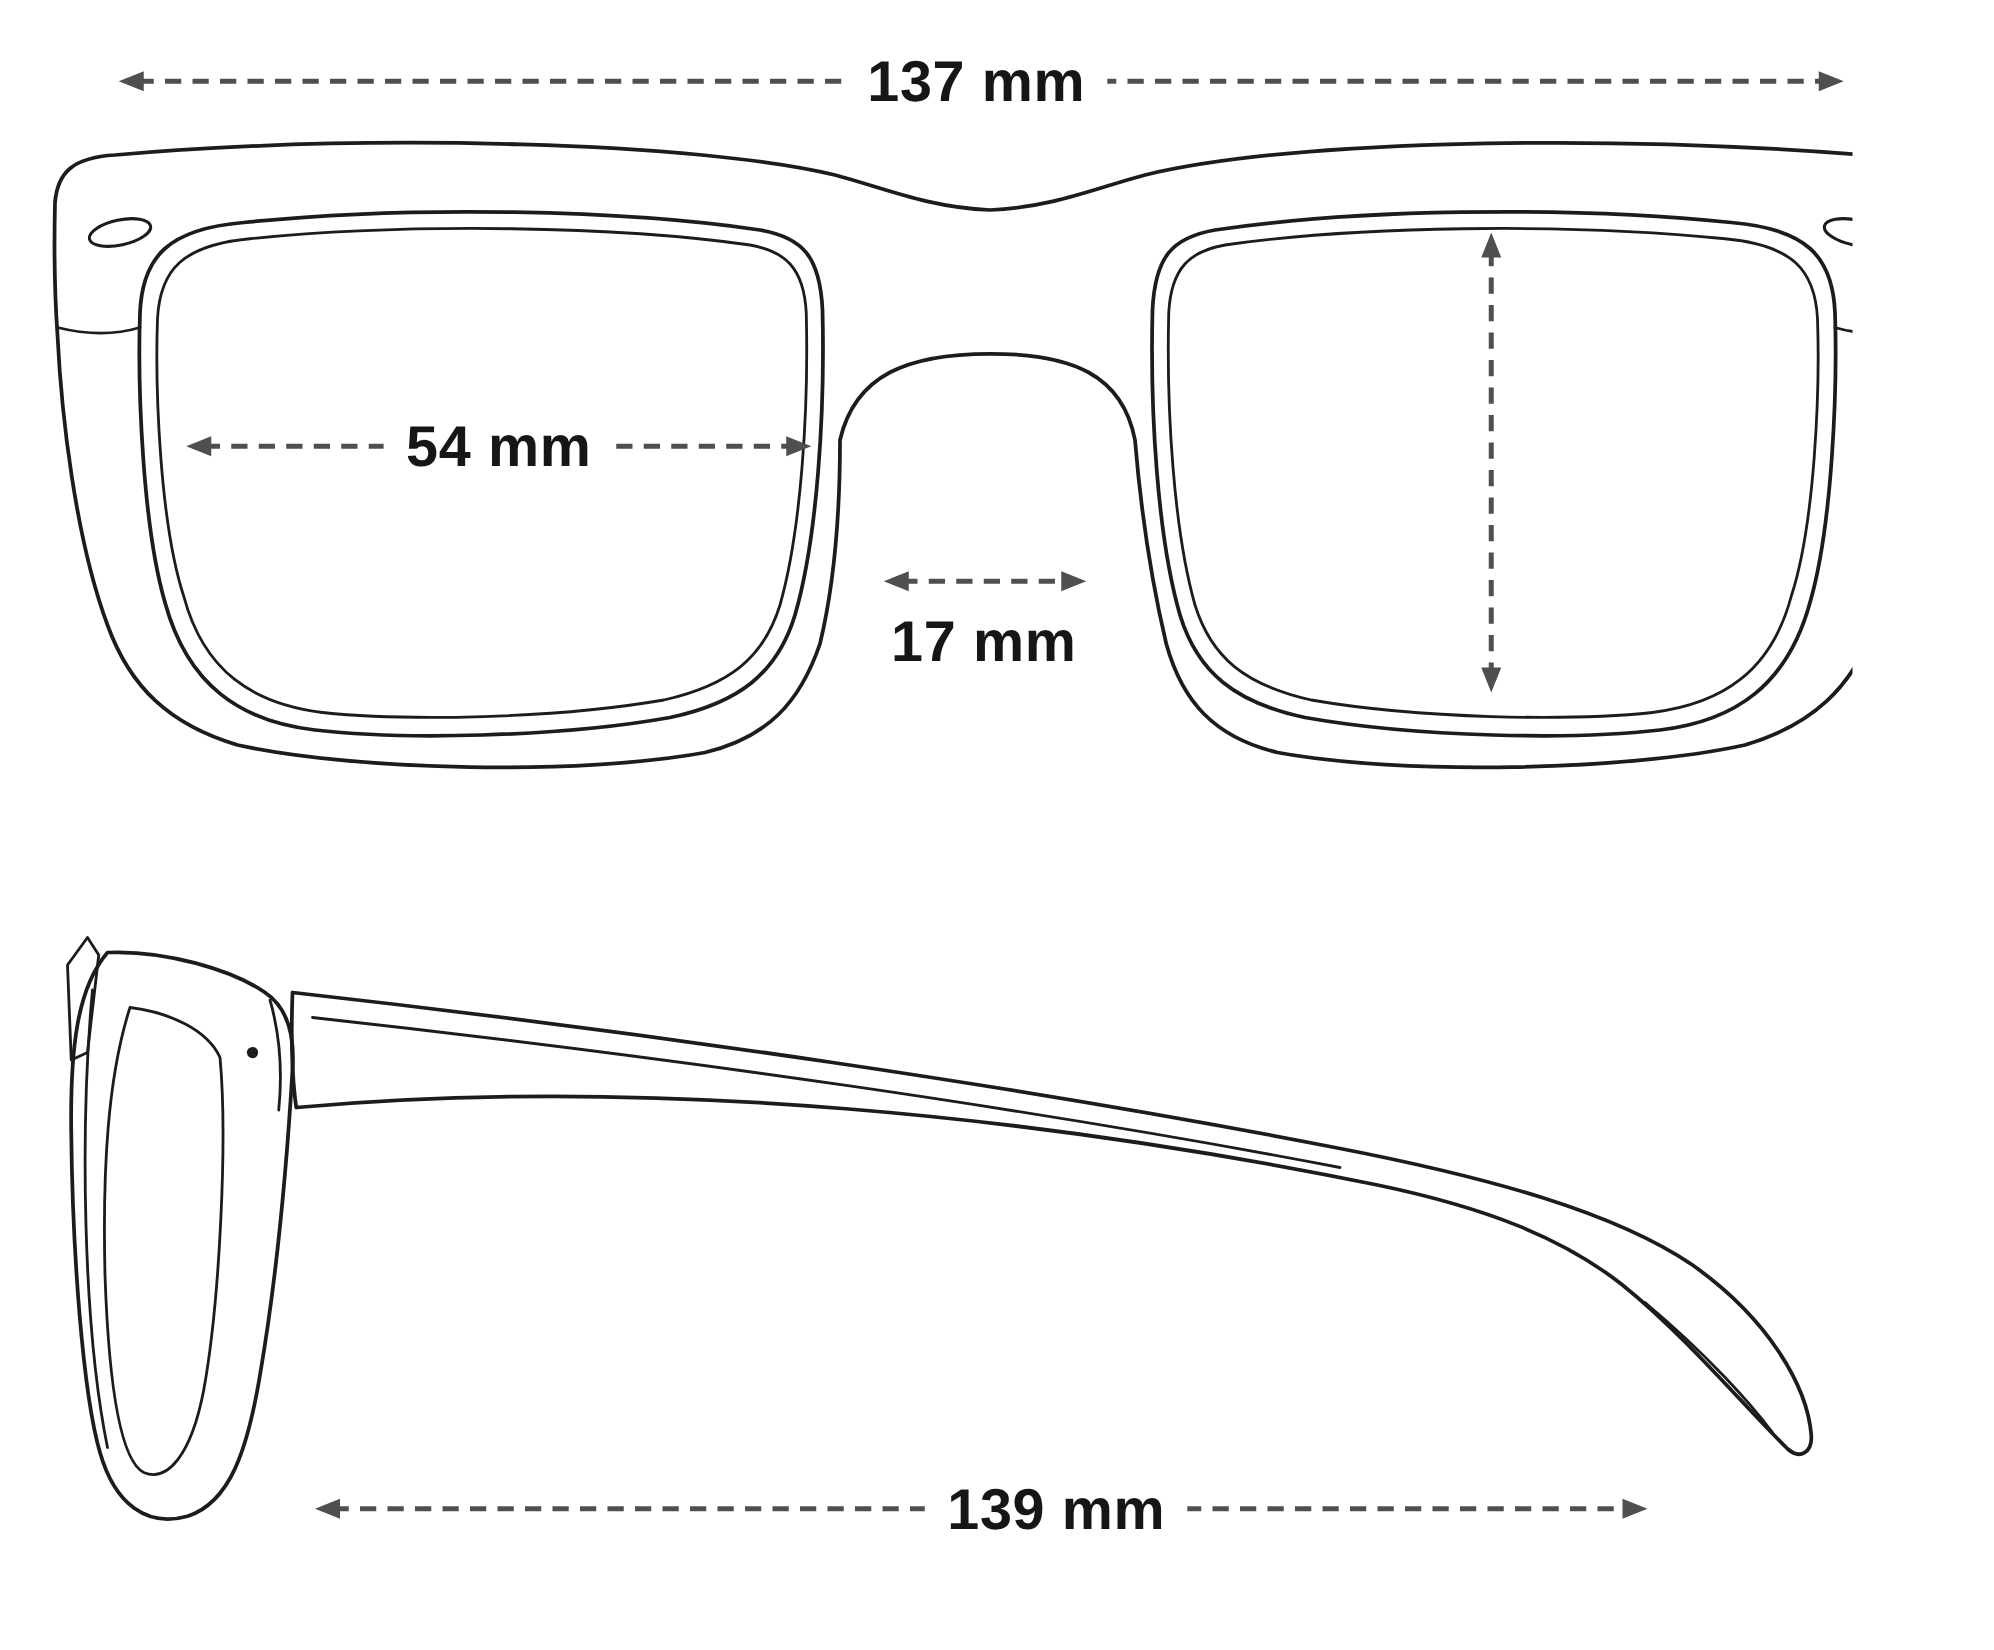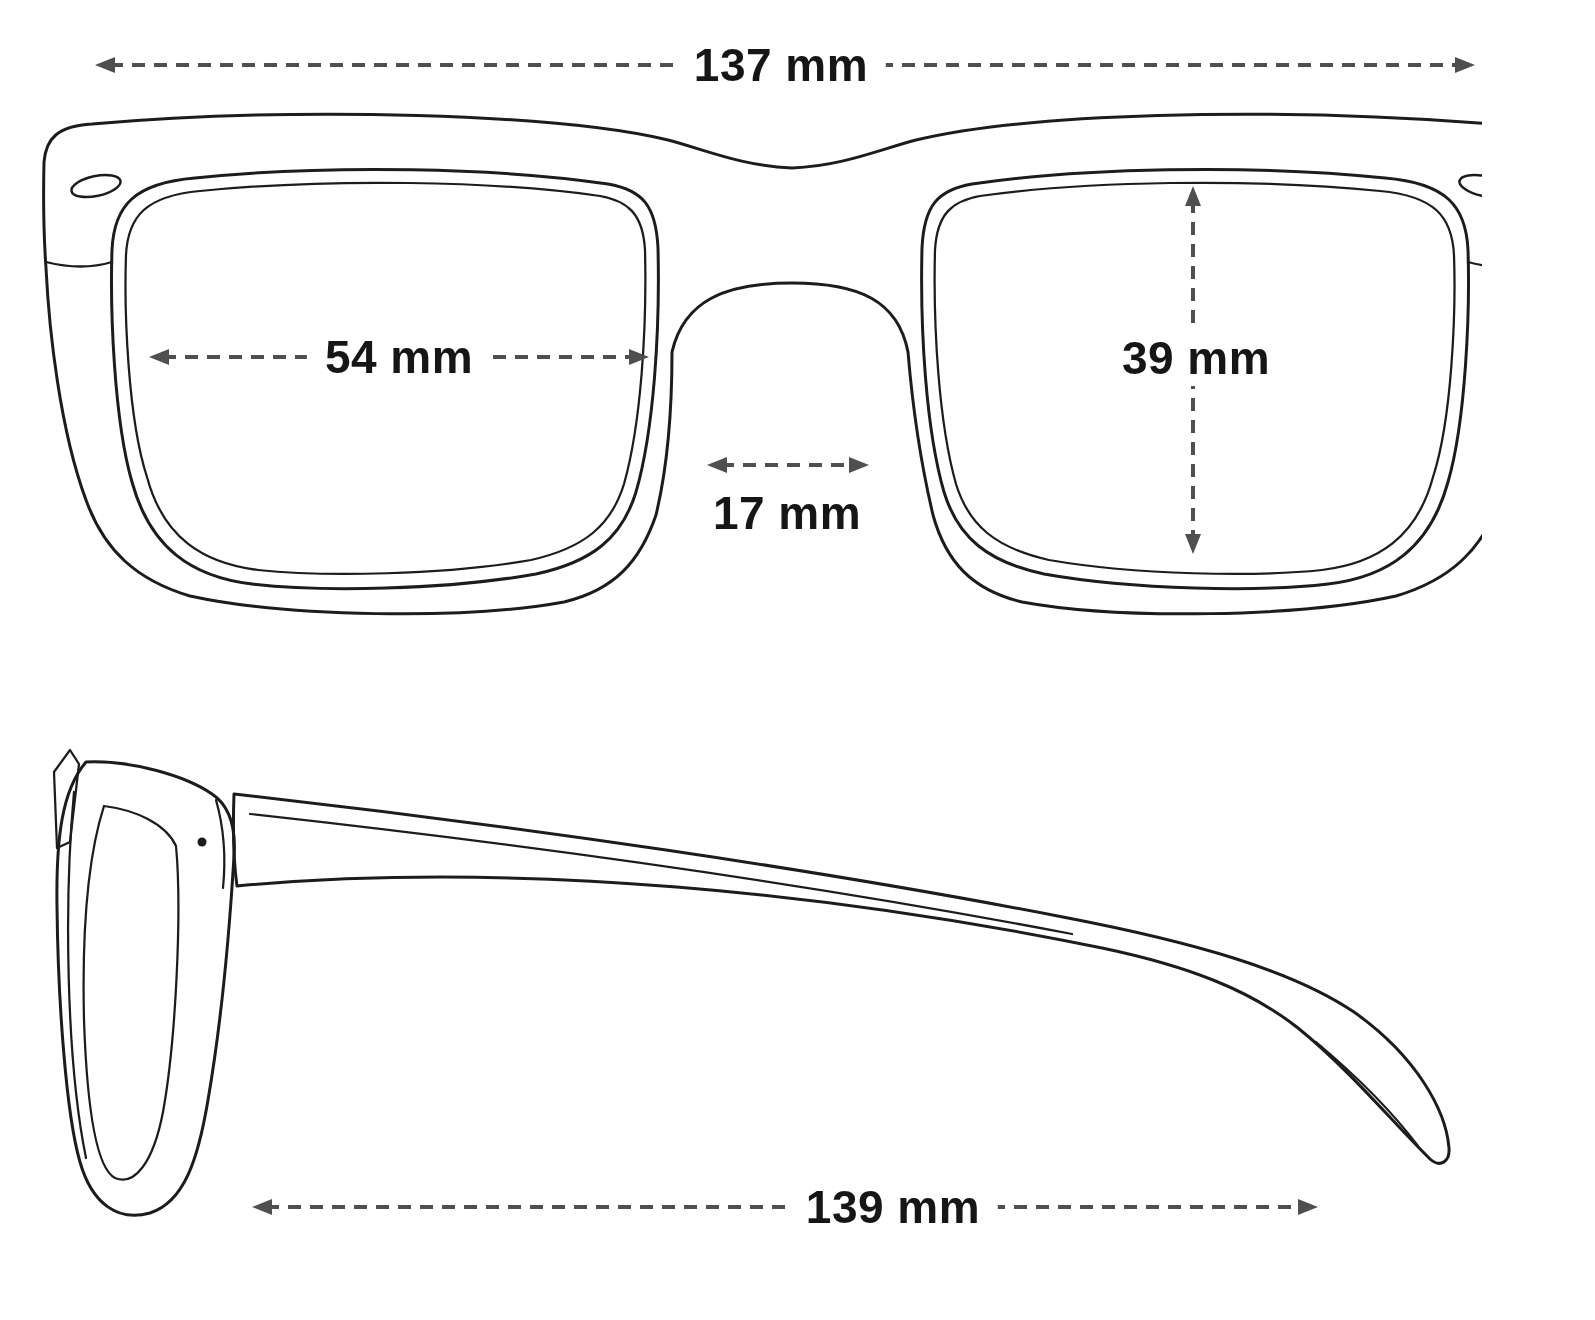--- a/index.html
+++ b/index.html
@@ -203,19 +203,18 @@
       <line class="dim-line" x1="266" y1="1207" x2="1304" y2="1207"></line>
       <polygon class="dim-head" points="252,1207 272,1199 272,1215"></polygon>
       <polygon class="dim-head" points="1318,1207 1298,1199 1298,1215"></polygon>
     </g>
   </svg>
 
   <div class="dim-label" style="left:781px; top:65px;">137 mm</div>
 
   <div class="dim-label" style="left:399px; top:357px;text-align:center;">54 mm</div>
 
-  <div class="dim-label" style="left:1196px; top:358px;">39 mm</div>
 
   <div class="dim-label" style="left:787px; top:513px;text-align:right;">17 mm</div>
 
-  <div class="dim-label" style="left:893px; top:1207px;text-align:right;">139 mm</div>
+  <div class="dim-label" style="left:845px; top:1207px;text-align:right;">139 mm</div>
 
 </div>
 
 </body></html>

